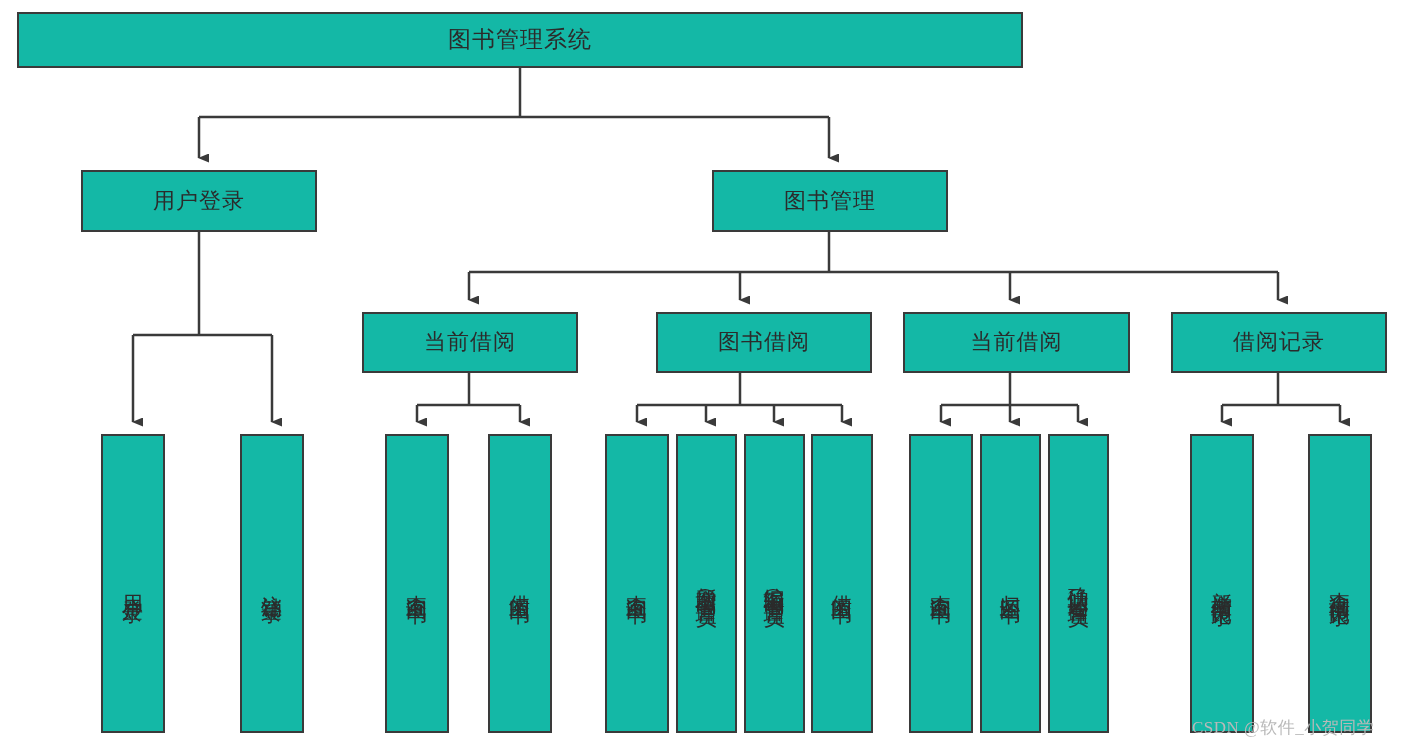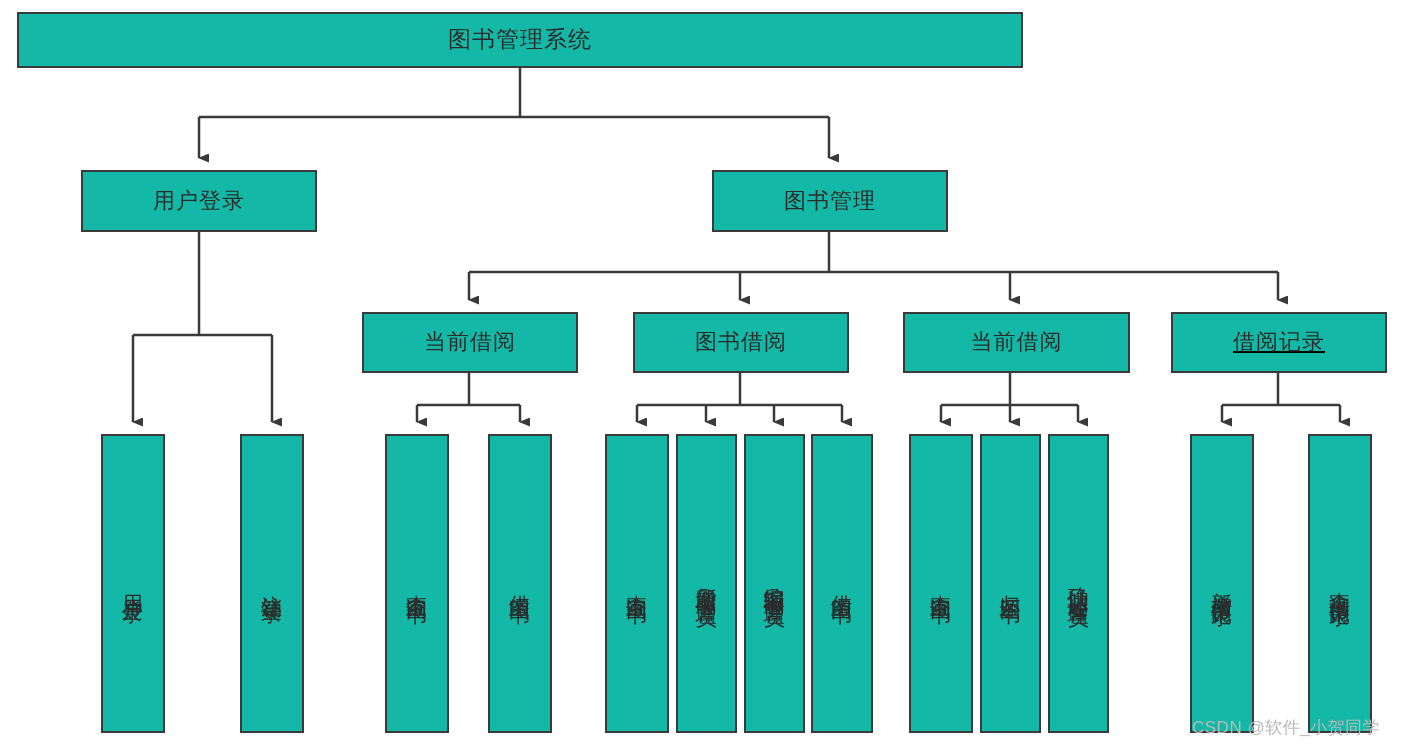--- a/index.html
+++ b/index.html
@@ -131,27 +131,27 @@
   <div class="node horiz" style="left:81px; top:170px; width:236px; height:62px;">
     <span class="label">用户登录</span>
   </div>
   <div class="node horiz" style="left:712px; top:170px; width:236px; height:62px;">
     <span class="label">图书管理</span>
   </div>
 
   <div class="node horiz" style="left:362px; top:312px; width:216px; height:61px;">
     <span class="label">当前借阅</span>
   </div>
-  <div class="node horiz" style="left:633px; top:312px; width:216px; height:61px;">
+  <div class="node horiz" style="left:656px; top:312px; width:216px; height:61px;">
     <span class="label">图书借阅</span>
   </div>
   <div class="node horiz" style="left:903px; top:312px; width:227px; height:61px;">
     <span class="label">当前借阅</span>
   </div>
-  <div class="node horiz" style="left:1171px; top:312px; width:216px; height:61px;text-decoration:underline;">
+  <div class="node horiz" style="left:1171px; top:312px; width:216px; height:61px;">
     <span class="label">借阅记录</span>
   </div>
 
   <div class="node vert" style="left:101px; top:434px; width:64px; height:299px;">
     <span class="label">用户登录</span>
   </div>
   <div class="node vert" style="left:240px; top:434px; width:64px; height:299px;">
     <span class="label">注销登录</span>
   </div>
 
@@ -185,15 +185,15 @@
     <span class="label">确认归还（管理员）</span>
   </div>
 
   <div class="node vert" style="left:1190px; top:434px; width:64px; height:299px;">
     <span class="label">新增借阅记录</span>
   </div>
   <div class="node vert" style="left:1308px; top:434px; width:64px; height:299px;">
     <span class="label">查询借阅记录</span>
   </div>
 
-  <div class="watermark" style="left:1192px; top:716px;">CSDN @软件_小贺同学</div>
+  <div class="watermark" style="left:1192px; top:716px;font-family:Liberation Serif, serif;">CSDN @软件_小贺同学</div>
 
 </div>
 
 </body></html>

